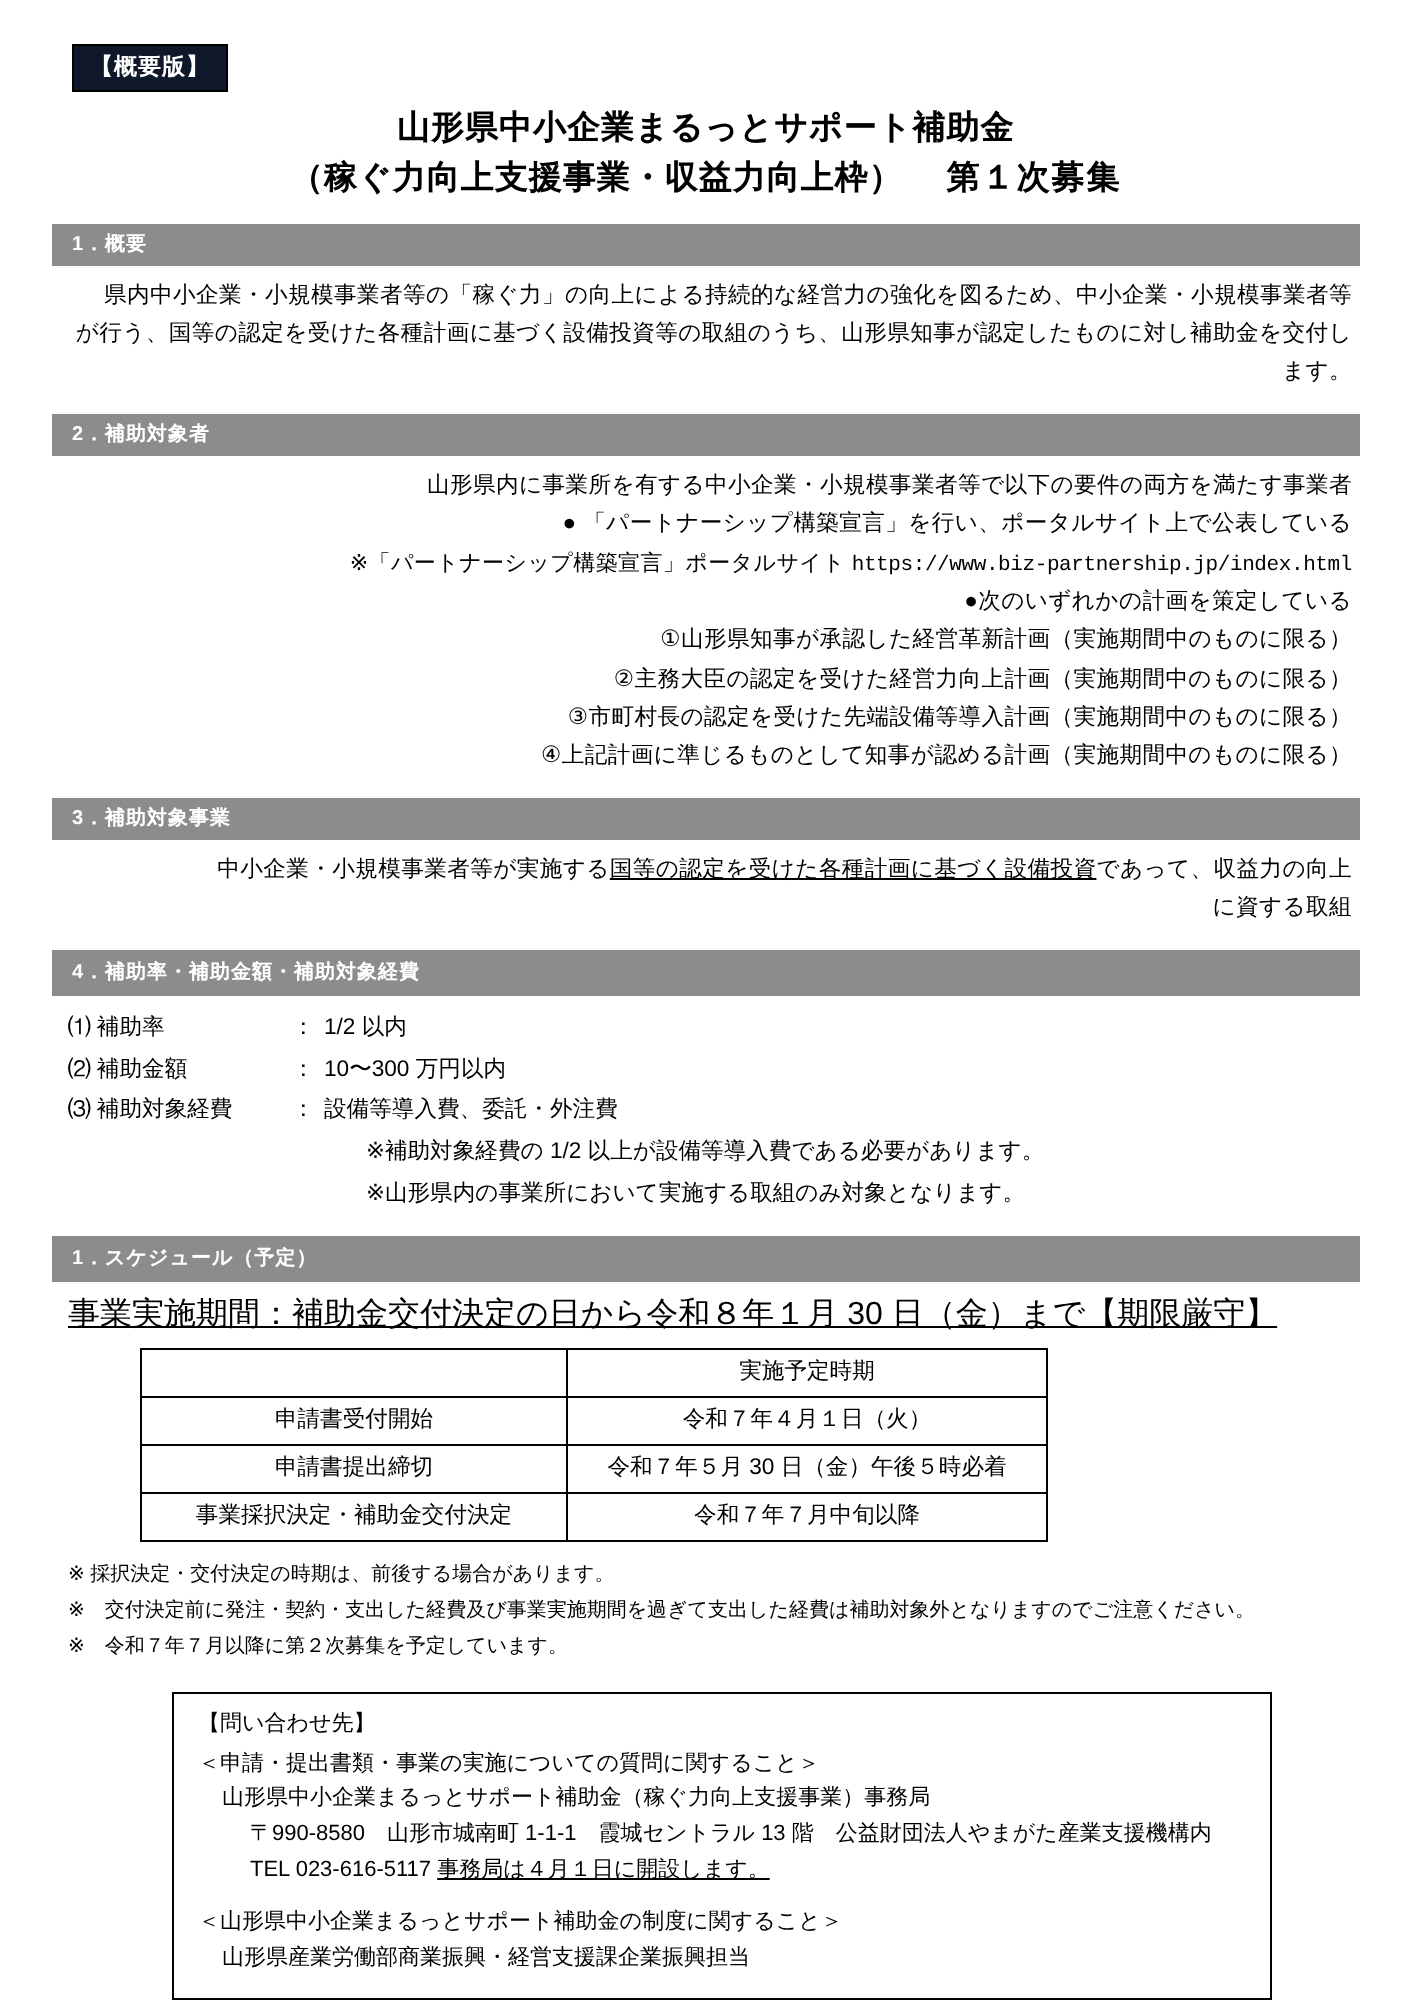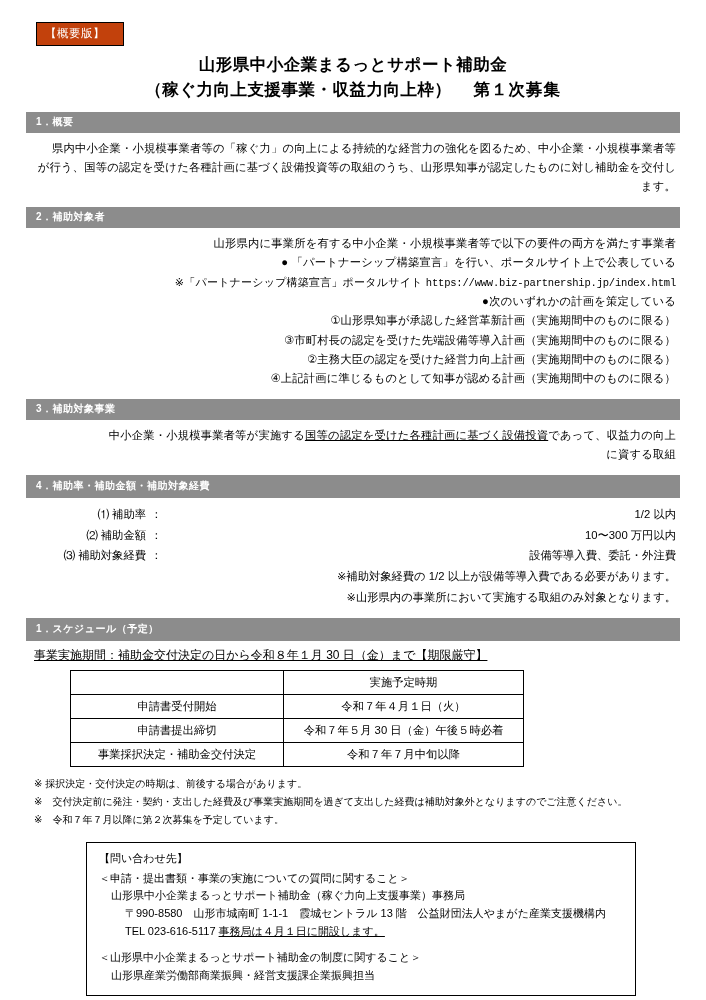--- a/index.html
+++ b/index.html
@@ -20,25 +20,25 @@
     padding: 22px 26px 0 26px;
     box-sizing: border-box;
     width: 706px;
   }
   
   .badge-row {
     margin: 0 0 6px 10px;
   }
   .badge {
     display: inline-block;
-    background: #c2410c;
+    background: #0f172a;
     color: #fff;
     font-size: 11.5px;
-    font-weight: normal;
-    padding: 3px 18px 4px 8px;
+    font-weight: bold;
+    padding: 3px 8px 4px 8px;
     letter-spacing: 0.5px;
     border: 1px solid #000;
   }
   
   .doc-title {
     text-align: center;
     font-size: 16.5px;
     font-weight: bold;
     letter-spacing: 0.5px;
     line-height: 1.5;
@@ -96,41 +96,40 @@
     text-indent: -1px;
   }
   .underline {
     text-decoration: underline;
   }
   
   .kv-list {
     padding: 0 4px 0 8px;
     font-size: 11.3px;
     line-height: 1.85;
-    text-align: right;
   }
   .kv-row {
     display: flex;
   }
   .kv-key {
     width: 112px;
     flex: 0 0 112px;
   }
   .kv-colon {
     width: 16px;
     flex: 0 0 16px;
   }
   .kv-val { flex: 1 1 auto; }
   .kv-sub {
     padding-left: 150px;
     text-indent: -1px;
   }
   
   .sched-head {
-    font-size: 12px;
+    font-size: 16px;
     padding: 0 0 6px 8px;
   }
   table.sched {
     border-collapse: collapse;
     margin: 0 0 8px 44px;
     width: 454px;
     font-size: 11.3px;
   }
   table.sched th, table.sched td {
     border: 1px solid #000;
@@ -191,22 +190,22 @@
   <div class="sec-bar">2．補助対象者</div>
   <div class="body-block">
     <div class="indent1">山形県内に事業所を有する中小企業・小規模事業者等で以下の要件の両方を満たす事業者</div>
     <div class="bullet">● 「パートナーシップ構築宣言」を行い、ポータルサイト上で公表している</div>
     <div class="sub-note">
       <span>※「パートナーシップ構築宣言」ポータルサイト</span>
       <span class="mono">https://www.biz-partnership.jp/index.html</span>
     </div>
     <div class="bullet2">●次のいずれかの計画を策定している</div>
     <div class="num-item">①山形県知事が承認した経営革新計画（実施期間中のものに限る）</div>
+    <div class="num-item">②主務大臣の認定を受けた経営力向上計画（実施期間中のものに限る）</div>
     <div class="num-item">③市町村長の認定を受けた先端設備等導入計画（実施期間中のものに限る）</div>
-    <div class="num-item">②主務大臣の認定を受けた経営力向上計画（実施期間中のものに限る）</div>
     <div class="num-item">④上記計画に準じるものとして知事が認める計画（実施期間中のものに限る）</div>
   </div>
 
   <div class="sec-bar">3．補助対象事業</div>
   <div class="body-block">
     <div class="indent1">
       <span>中小企業・小規模事業者等が実施する</span><span class="underline">国等の認定を受けた各種計画に基づく設備投資</span><span>であって、収益力の向上</span>
     </div>
     <div>に資する取組</div>
   </div>

